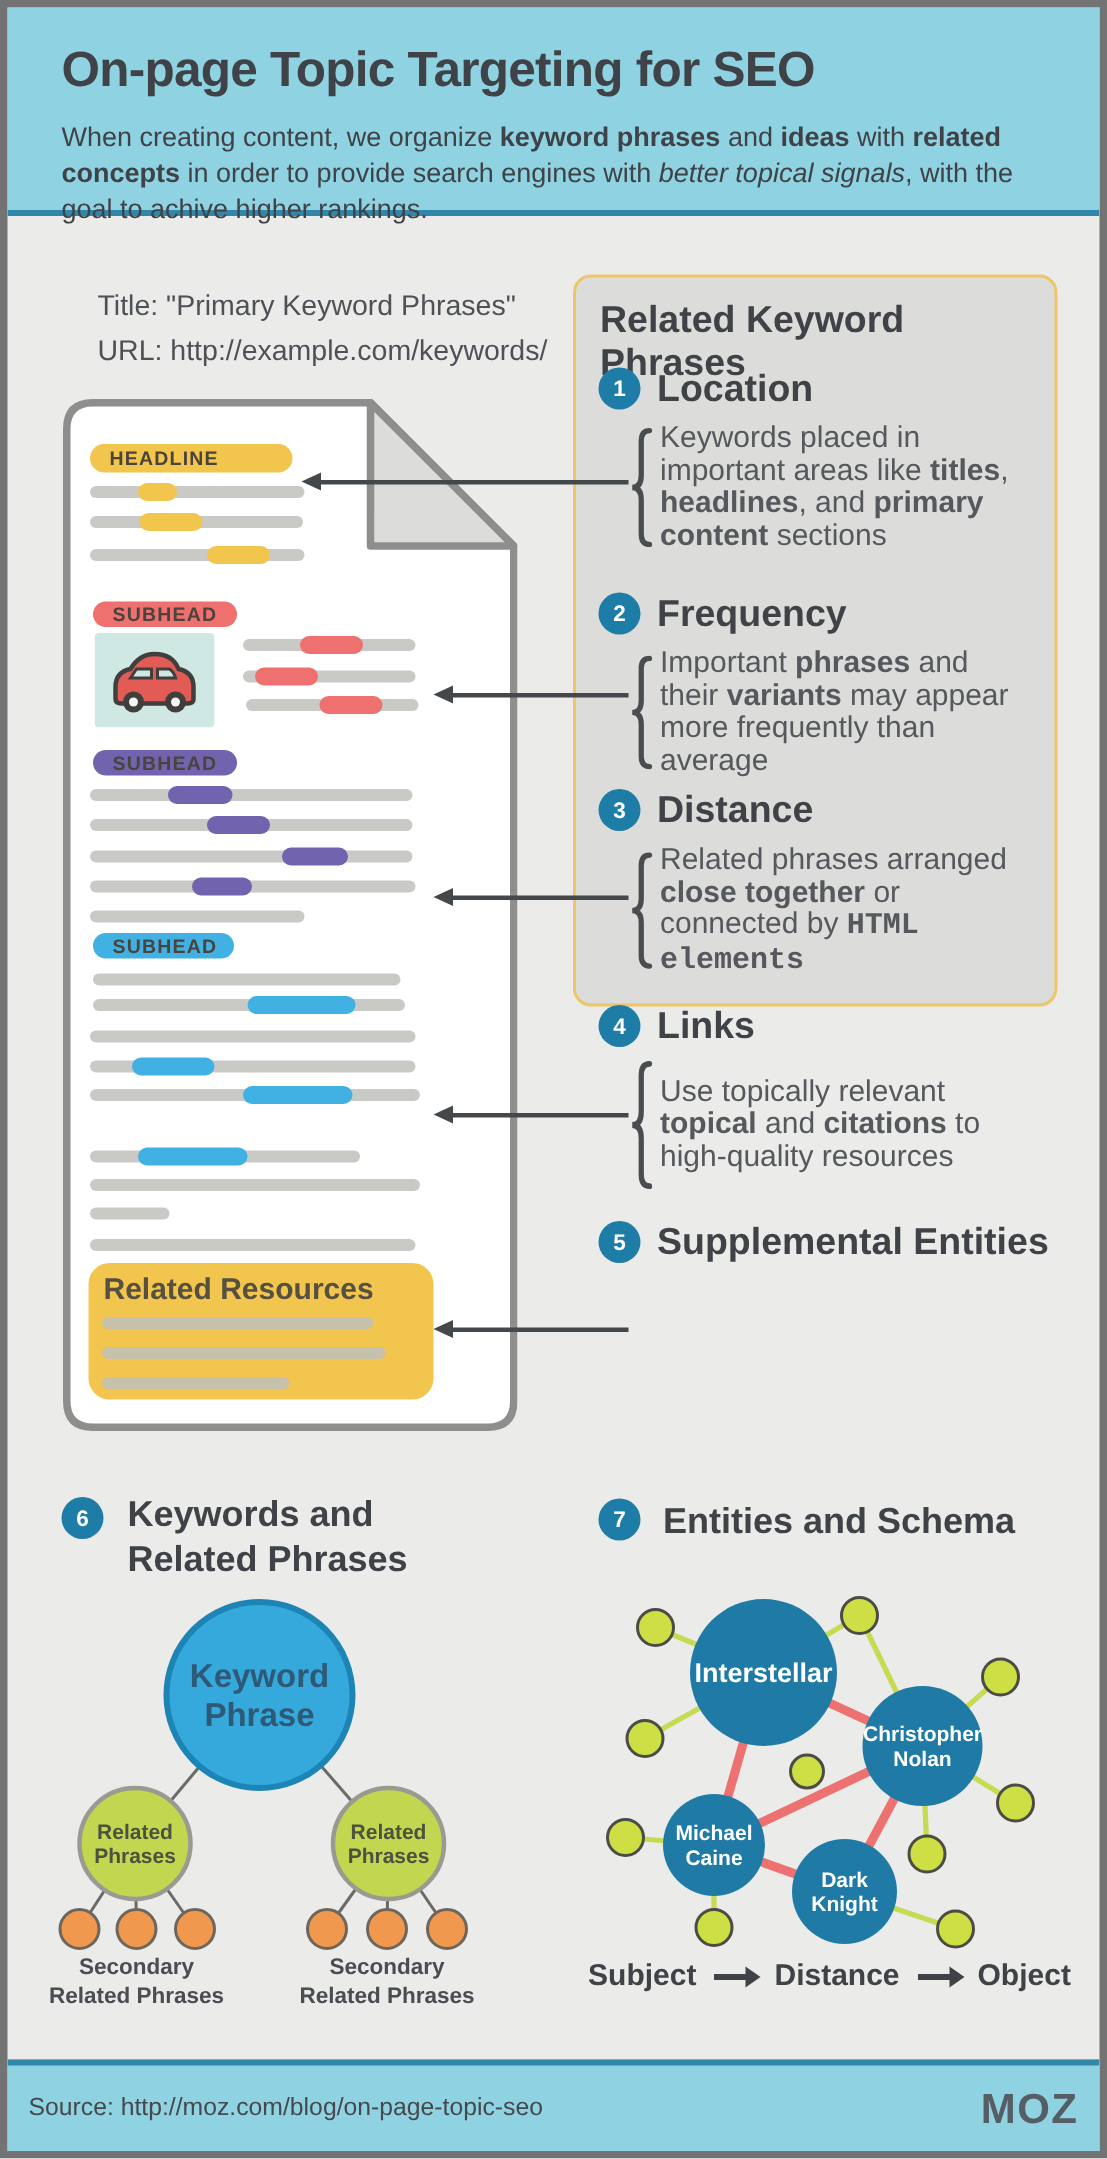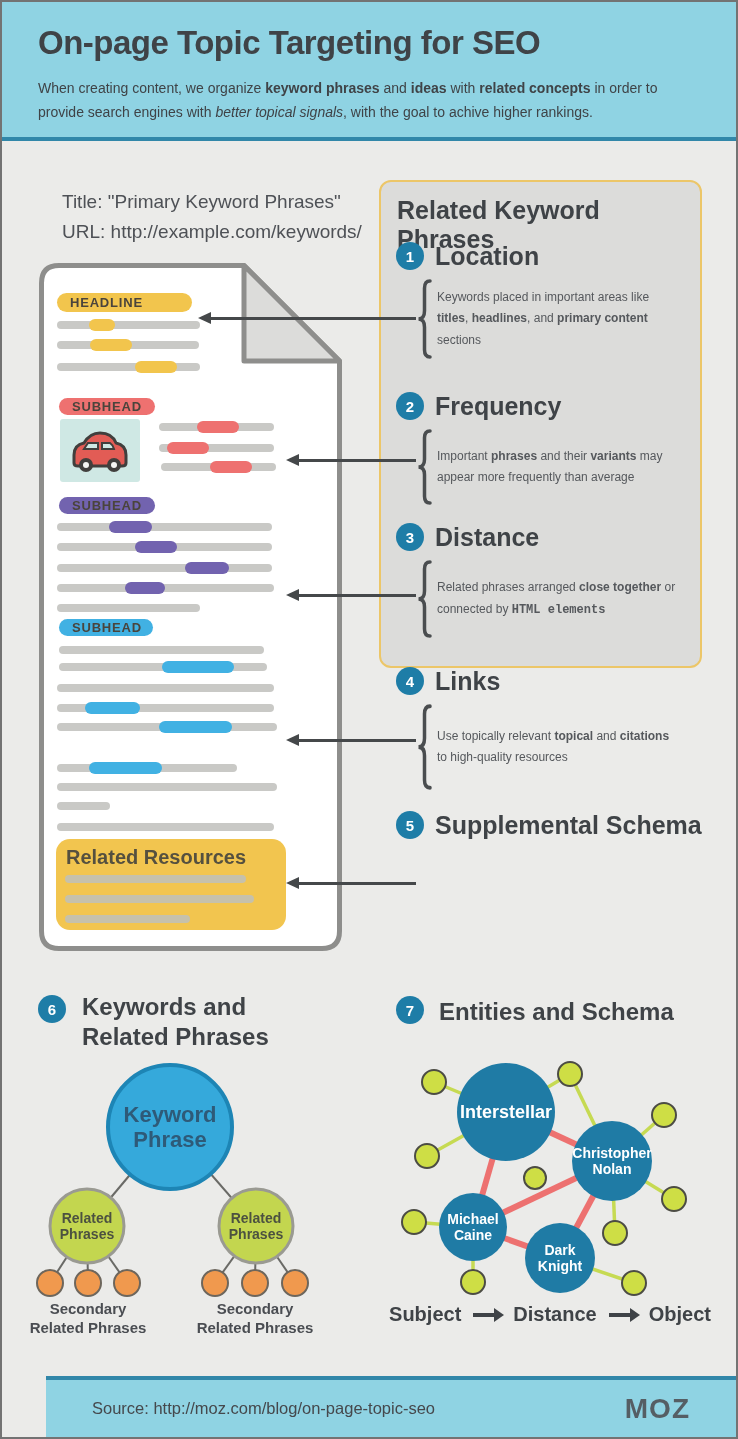--- a/index.html
+++ b/index.html
@@ -1,21 +1,21 @@
 <!DOCTYPE html>
 <html><head>
 <meta charset="utf-8">
 <style>
   html,body{margin:0;padding:0;background:#fff;}
-  .page{width:738px;height:1439px;border:2px solid #737373;background:#ebebe9;box-sizing:border-box;
+  .page{width:738px;height:1439px;border:5px solid #737373;background:#ebebe9;box-sizing:border-box;
         display:flex;flex-direction:column;font-family:"Liberation Sans",sans-serif;overflow:hidden;}
   
   header{background:#8fd3e3;border-bottom:4px solid #3187a9;height:139px;box-sizing:border-box;padding:22px 36px 0;}
   h1{font-size:33px;color:#3f4347;margin:0 0 14px;font-weight:bold;letter-spacing:-0.5px;}
-  .subtitle{font-size:14px;color:#3f4347;line-height:24px;width:660px;}
+  .subtitle{font-size:18px;color:#3f4347;line-height:24px;width:660px;}
   
   main{position:relative;flex:1;}
   .meta-line{position:absolute;font-size:19px;color:#4e5156;}
   
   .doc{position:absolute;left:37px;top:122px;width:303px;height:688px;}
   .doc-bg{position:absolute;left:0;top:0;}
   .doc-content{position:absolute;left:0;top:0;width:100%;height:100%;}
   .pill{position:absolute;border-radius:10px;display:flex;align-items:center;padding-left:13px;
         font-weight:bold;font-size:13px;letter-spacing:0.8px;color:#4a443c;box-sizing:border-box;}
   .p-yellow{background:#f2c54d;}.p-red{background:#ee7170;}.p-purple{background:#7263af;}.p-blue{background:#41b1e3;}
@@ -29,39 +29,39 @@
          border:2px solid #ecc668;border-radius:12px;box-sizing:border-box;}
   .panel-title{font-size:25px;font-weight:bold;color:#3f4347;margin:14px 0 0 16px;}
   
   .item{position:absolute;left:394px;width:300px;}
   .item-head{display:flex;align-items:center;gap:11px;height:28px;}
   .badge{width:28px;height:28px;border-radius:50%;background:#1e7da7;color:#fff;font-size:15px;font-weight:bold;
          display:flex;align-items:center;justify-content:center;flex:none;}
   .item-title{font-size:25px;font-weight:bold;color:#3f4347;white-space:nowrap;}
   .item-desc{display:flex;align-items:center;margin:9px 0 0 19px;}
   .brace{flex:none;margin-right:4px;}
-  .desc-text{font-size:12px;color:#55585c;line-height:21.5px;width:240px;}
+  .desc-text{font-size:20px;color:#55585c;line-height:21.5px;width:240px;}
   
   .arrow{position:absolute;height:3px;background:#45484a;}
   .arrow::before{content:"";position:absolute;left:-12px;top:-5px;border:6.5px solid transparent;
                  border-right:13px solid #45484a;border-left:0;}
   
   .sec-badge{position:absolute;width:28px;height:28px;border-radius:50%;background:#1e7da7;color:#fff;
              font-size:15px;font-weight:bold;display:flex;align-items:center;justify-content:center;}
   .sec-title{position:absolute;font-size:24px;font-weight:bold;color:#3f4347;line-height:30px;}
   .graph{position:absolute;}
   .sub-label{position:absolute;text-align:center;font-weight:bold;font-size:15px;line-height:19px;color:#4a4d52;}
   .legend{position:absolute;left:398px;top:1162px;width:300px;display:flex;align-items:center;
           justify-content:center;gap:12px;font-weight:bold;font-size:20px;color:#3f4347;}
   .legend-arrow{width:22px;height:4px;background:#3f4347;position:relative;margin-right:6px;flex:none;}
   .legend-arrow::after{content:"";position:absolute;right:-9px;top:-5px;border:7px solid transparent;
                        border-left:10px solid #3f4347;border-right:0;}
   
   footer{height:61px;background:#8fd3e3;border-top:4px solid #3187a9;display:flex;align-items:center;
-         justify-content:space-between;padding:0 46px;box-sizing:border-box;margin-left:44px;}
+         justify-content:space-between;padding:0 14px;box-sizing:border-box;}
   .source{font-size:16.5px;color:#45484c;}
   .logo{font-size:28px;font-weight:bold;color:#555e64;letter-spacing:1px;}
 </style>
 </head>
 <body>
 
 <div class="page">
 
   <header>
     <h1>On-page Topic Targeting for SEO</h1>
@@ -203,21 +203,21 @@
         <svg class="brace" width="18" height="86" viewBox="0 0 18 78" preserveAspectRatio="none">
           <path d="M15 2 Q9.5 2 9.5 9 L9.5 31 Q9.5 39 3.5 39 Q9.5 39 9.5 47 L9.5 69 Q9.5 76 15 76" fill="none" stroke="#4a4d4f" stroke-width="3.5" stroke-linecap="round"></path>
         </svg>
         <div class="desc-text"><span>Use topically relevant </span><span style="font-weight: bold;">topical</span><span> and </span><span style="font-weight: bold;">citations</span><span> to high-quality resources</span></div>
       </div>
     </div>
 
     <div class="item" style="top:670px">
       <div class="item-head">
         <div class="badge">5</div>
-        <div class="item-title">Supplemental Schema</div>
+        <div class="item-title">Supplemental Entities</div>
       </div>
     </div>
 
     <div class="arrow" style="left:208px;top:176px;width:206px"></div>
     <div class="arrow" style="left:296px;top:318px;width:118px"></div>
     <div class="arrow" style="left:296px;top:453px;width:118px"></div>
     <div class="arrow" style="left:296px;top:598px;width:118px"></div>
     <div class="arrow" style="left:296px;top:741px;width:118px"></div>
 
     <div class="sec-badge" style="left:36px;top:854px">6</div>

